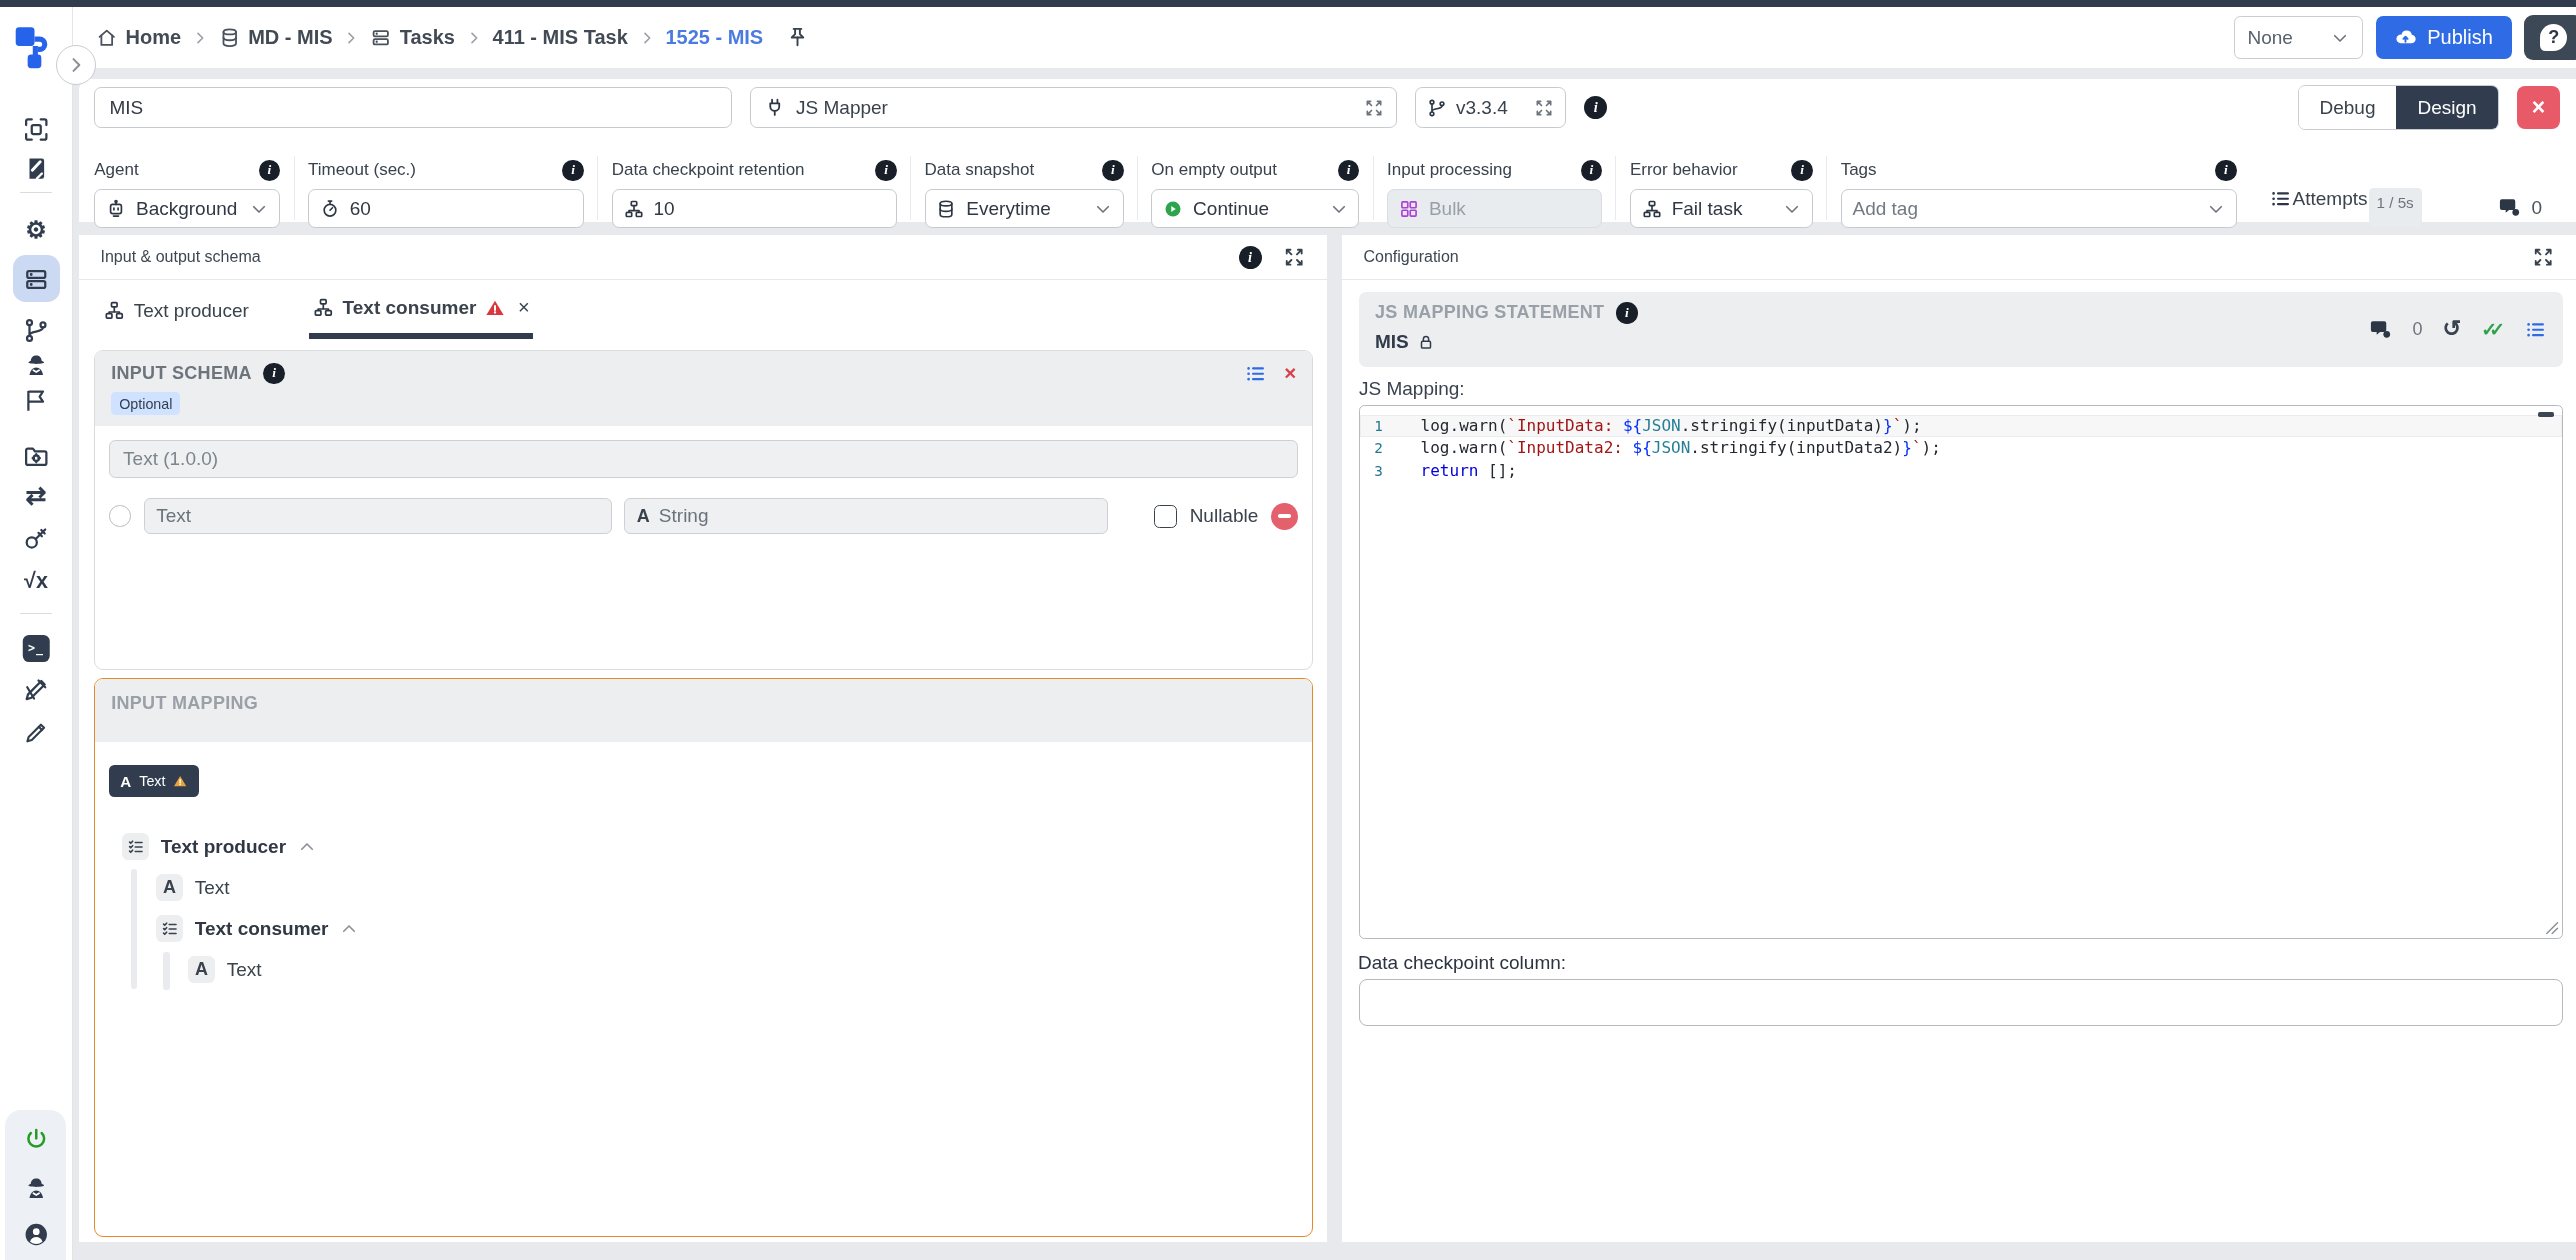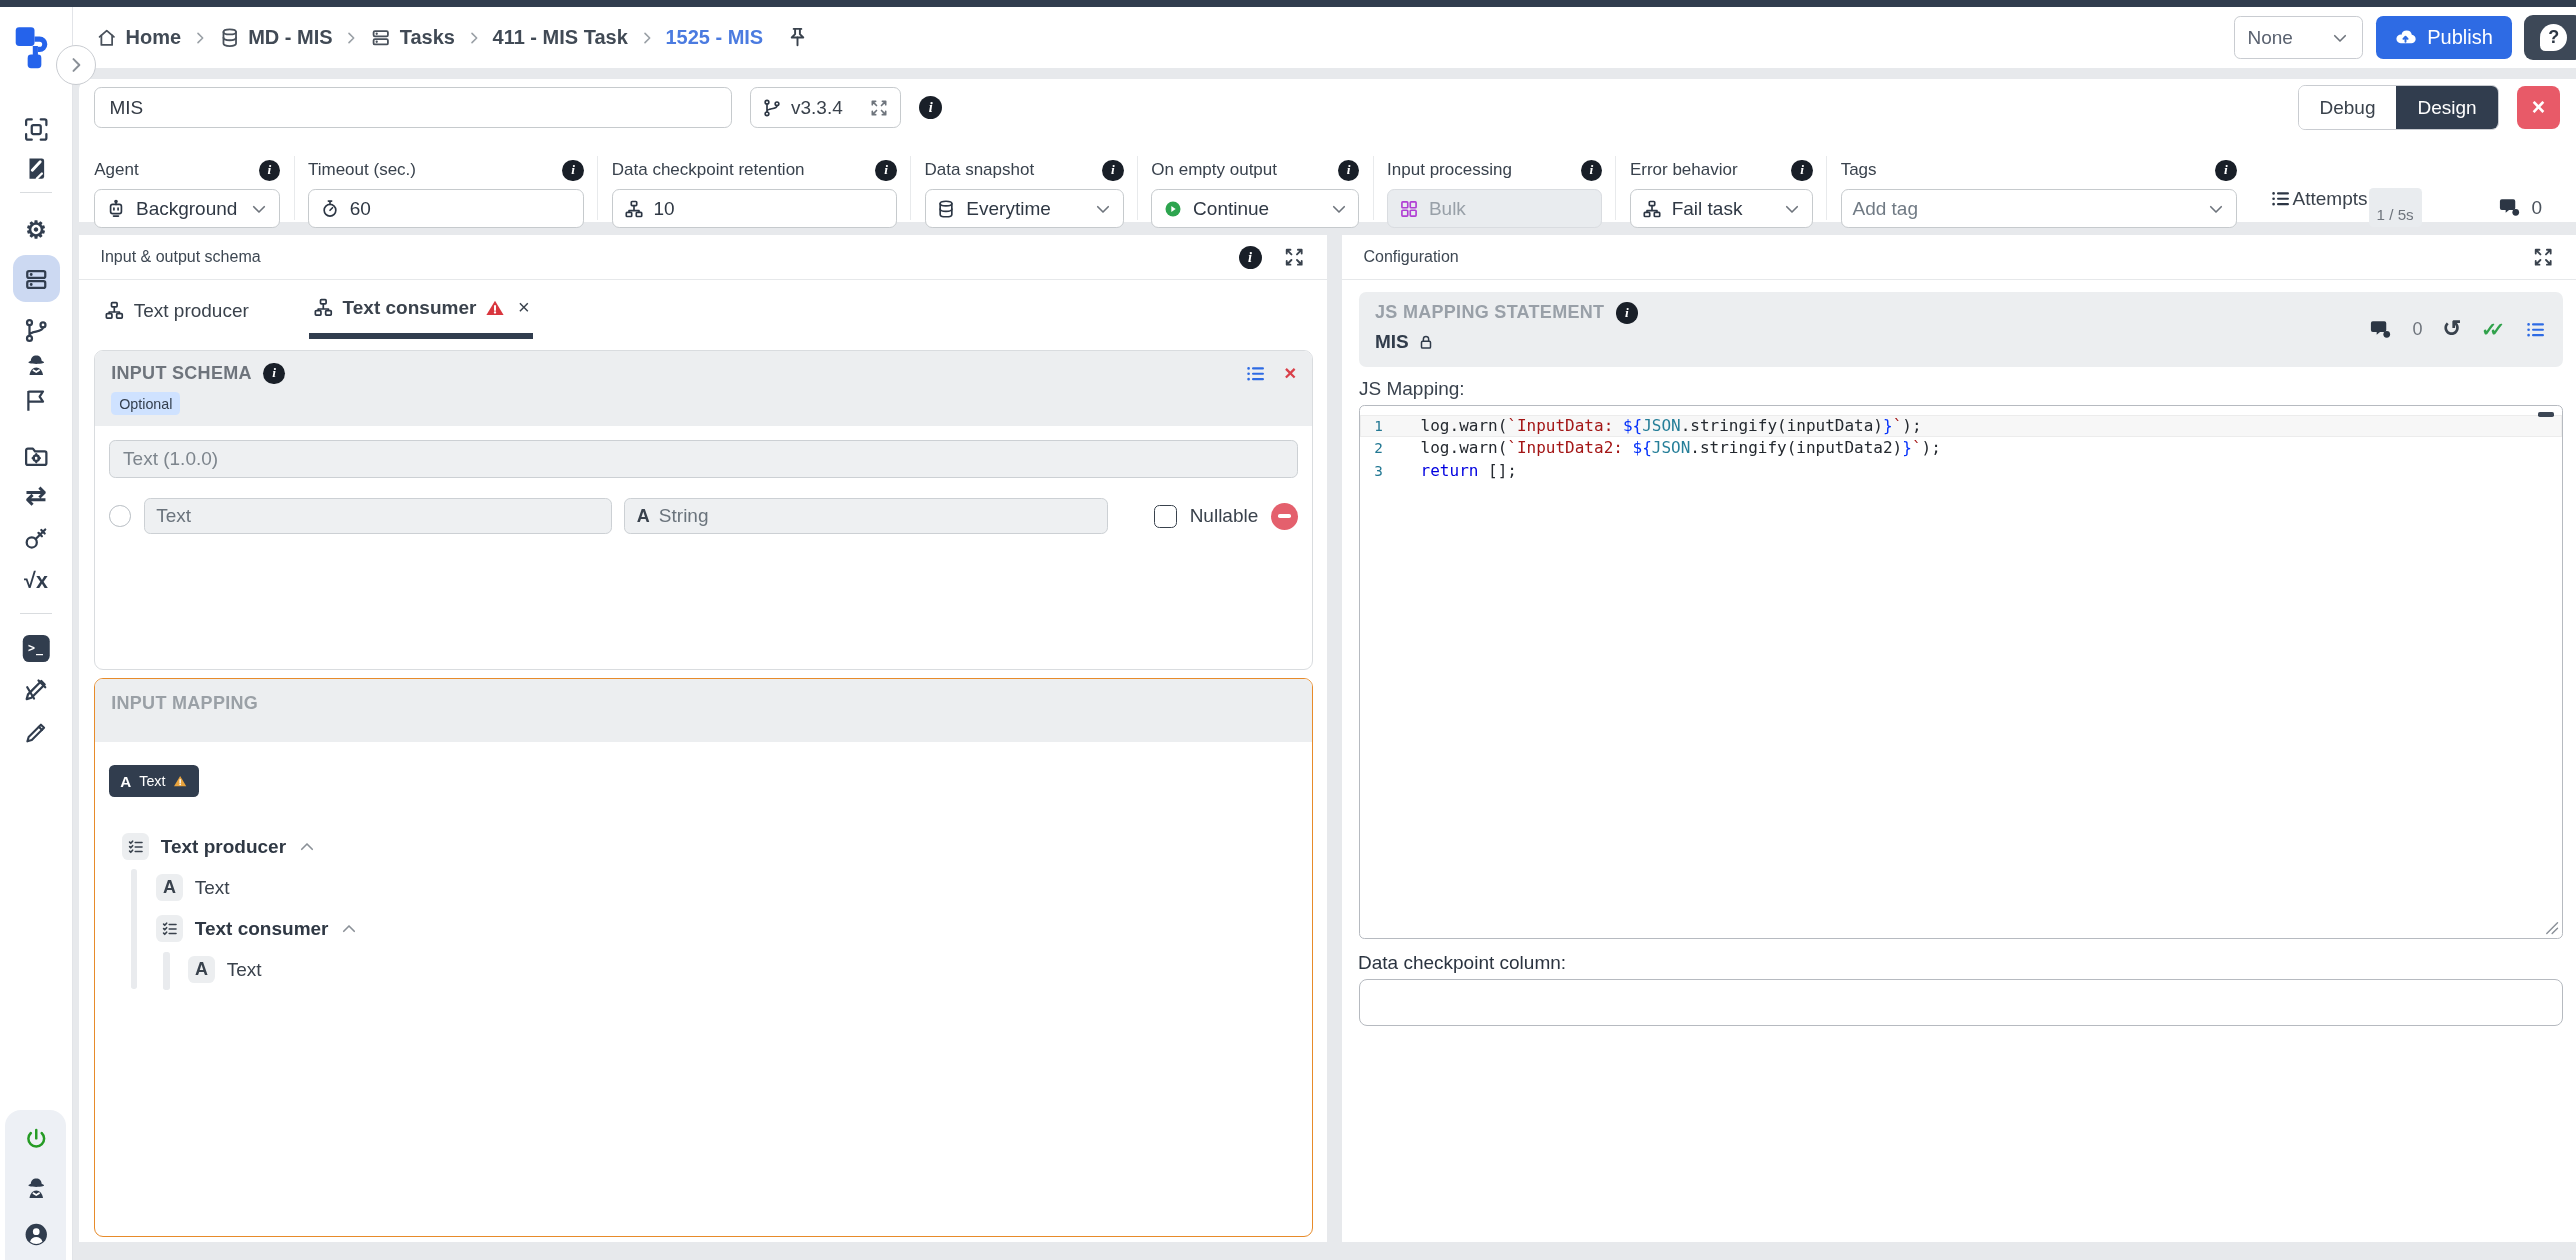--- a/index.html
+++ b/index.html
@@ -46,21 +46,21 @@
   .row3{position:absolute;left:15.2px;top:57px;right:0;height:84px;display:flex;}
   .fcol{padding:0 13.4px;border-right:0.9px solid #e8eaec;margin-top:20px;}
   .fcol:first-child{padding-left:0;}
   .flabel{display:flex;align-items:center;justify-content:space-between;font-size:17px;color:#39424d;margin:3.6px 0 8px;}
   .field{height:39px;border:0.9px solid var(--border);border-radius:7.2px;display:flex;align-items:center;gap:10px;padding:0 10.8px;font-size:19px;color:#2f3844;background:#fff;box-sizing:border-box;}
   .field .chv{margin-left:auto;color:#6e747c;display:flex;}
   .field.dis{background:#e9ecef;border-color:#d9dce0;color:#98a0a8;}
   .field .mut{color:#707a84;}
   .w1{width:186px}.w2{width:276px}.w3{width:285px}.w4{width:199px}.w5{width:208px}.w6{width:215px}.w7{width:183px}.w8{width:396px}
   .attempts{display:flex;gap:1px;margin-left:20px;margin-top:52px;height:39px;color:#3a424c;font-size:19px;}
-  .abadge{background:#e9ecef;border-radius:4.5px;color:#6e747c;font-size:15.2px;padding:18px 8px;}
+  .abadge{background:#e9ecef;border-radius:4.5px;color:#6e747c;font-size:15.2px;padding:6px 8px;}
   .commts{margin-left:auto;margin-right:34px;margin-top:52px;height:39px;display:flex;align-items:center;gap:10px;font-size:19px;color:#4a525c;}
   
   .panel{position:absolute;top:235px;bottom:19px;background:#fff;}
   .panel-left{left:79px;width:1248px;}
   .panel-right{left:1342px;right:0;}
   .phead{height:44px;display:flex;align-items:center;padding:0 21.5px;border-bottom:0.9px solid #e6e8ea;}
   .ptitle{font-size:16px;color:#3d4752;}
   .phicons{margin-left:auto;display:flex;align-items:center;gap:21.5px;color:#39424d;}
   
   .tabs{display:flex;padding:12.6px 21.5px 0;}
@@ -494,20 +494,30 @@
           <span class="qbub">?</span>
         </div>
     </div>
   </header>
 
   <section class="toolbar">
     <div class="row2">
       <div class="tinput">
           <span>MIS</span>
         </div>
+      <div class="conn-sel">
+        <svg class="ic" width="21.5" height="21.5" style="color:#2c3644" viewBox="0 0 24 24">
+            <use href="#i-plug"></use>
+          </svg>
+        <span>JS Mapper</span>
+        <span class="grow"></span>
+        <svg class="ic" width="20" height="20" style="color:#6e747c" viewBox="0 0 22 22">
+            <use href="#i-expand"></use>
+          </svg>
+      </div>
       <div class="ver-sel">
         <svg class="ic" width="20" height="20" style="color:#2c3644" viewBox="0 0 22 22">
             <use href="#i-branch"></use>
           </svg>
         <span>v3.3.4</span>
         <span class="grow"></span>
         <svg class="ic" width="20" height="20" style="color:#6e747c" viewBox="0 0 22 22">
             <use href="#i-expand"></use>
           </svg>
       </div>

